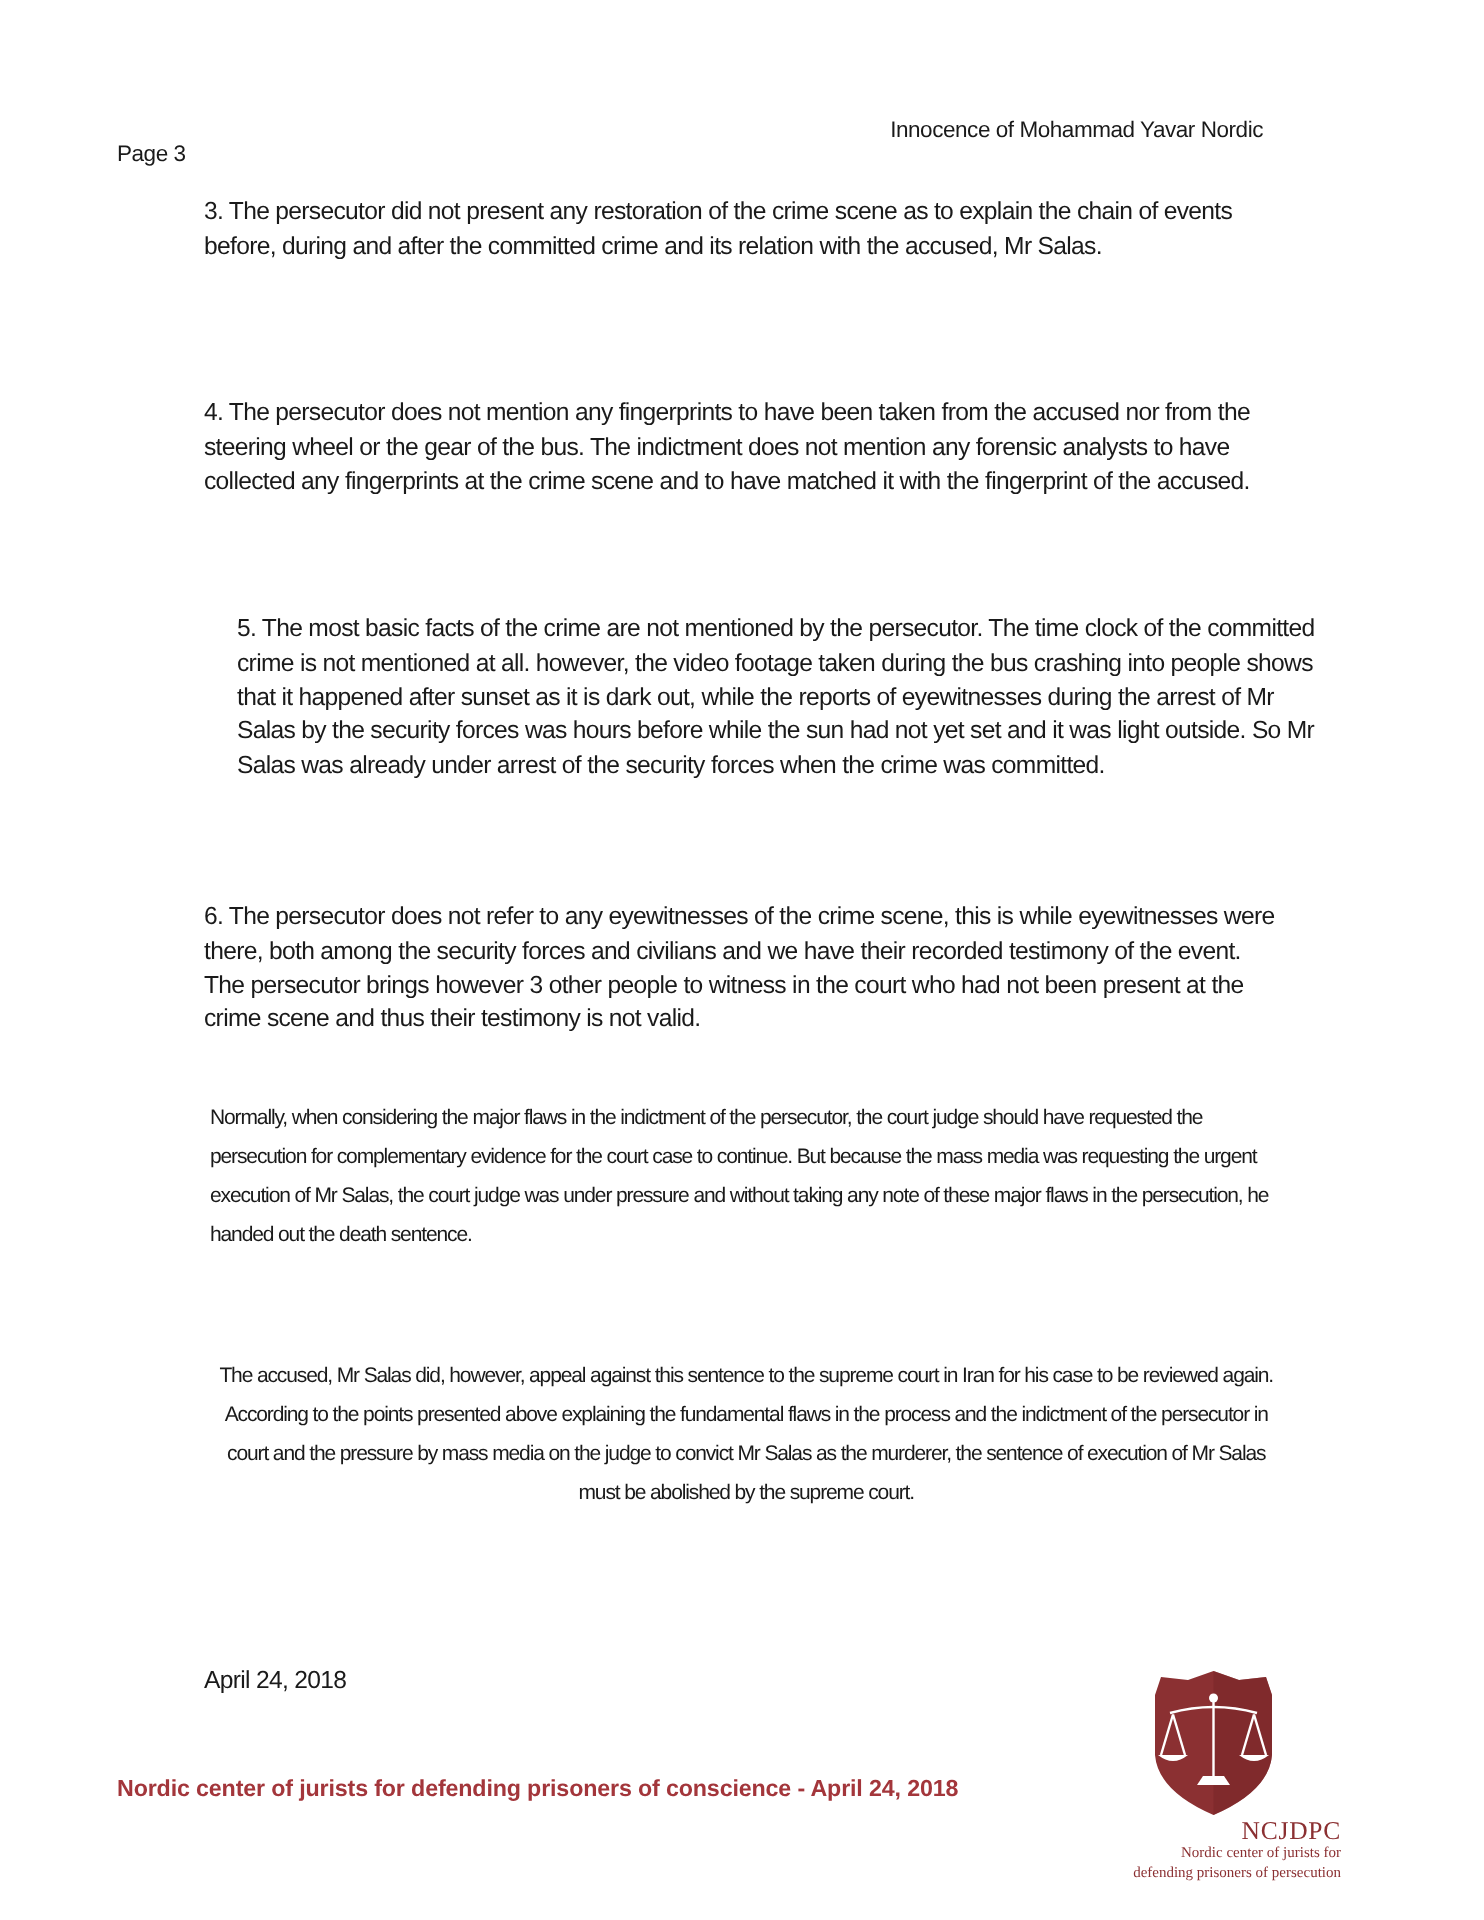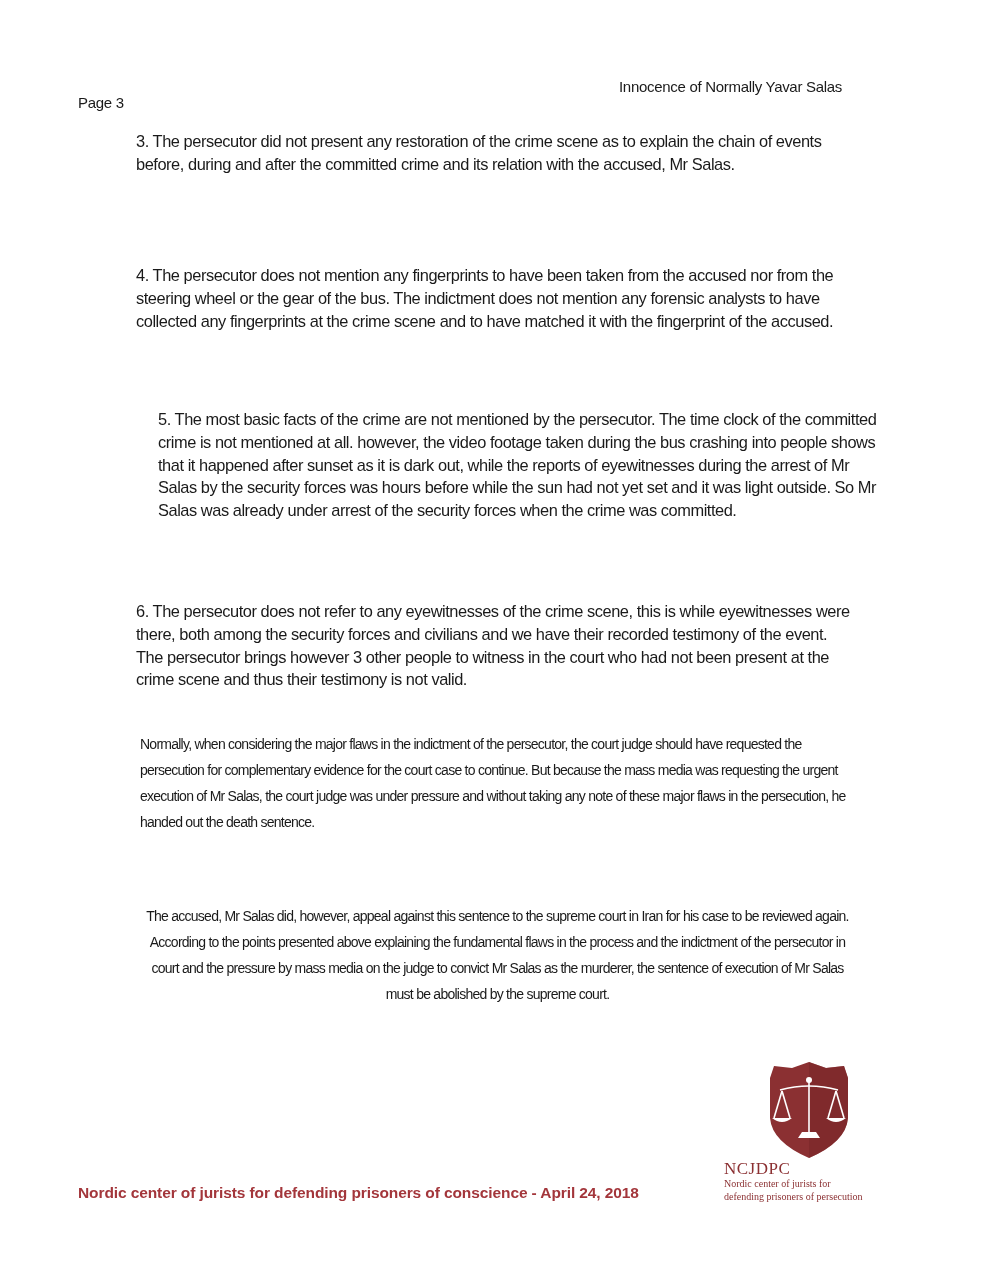--- a/index.html
+++ b/index.html
@@ -10,40 +10,41 @@
   .point { position: absolute; left: 136px; width: 720px; font-size: 16.4px; line-height: 22.8px; letter-spacing: -0.45px; margin: 0; }
   #p3 { top: 130px; }
   #p4 { top: 264px; }
   #p5 { top: 408px; margin-left: 22px; }
   #p6 { top: 600px; }
   .big { position: absolute; left: 136px; width: 715px; font-size: 14px; line-height: 25.9px; letter-spacing: -0.75px; margin: 4px; }
   #para1 { top: 728px; }
   #para2 { top: 900px; text-align: center; }
   .sig { position: absolute; left: 136px; top: 1109px; font-size: 16.4px; line-height: 22.5px; letter-spacing: -0.45px; }
   .footer { position: absolute; left: 78px; top: 1184px; font-size: 15.5px; font-weight: bold; color: #a3363b; letter-spacing: -0.1px; }
-  .logo { position: absolute; left: 724px; top: 1060px; width: 170px; text-align: left; }
+  .logo { position: absolute; left: 724px; top: 1112px; width: 170px; text-align: right; }
   .logo svg { display: block; margin: 0 auto; }
   .logo-abbr { font-family: "Liberation Serif", serif; color: #8b3032; font-size: 17px; letter-spacing: 0.5px; margin-top: 0px; line-height: 18px; }
   .logo-name { font-family: "Liberation Serif", serif; color: #8b3032; font-size: 10px; line-height: 12.5px; }
 </style>
 </head>
 <body>
 
 <div class="header-left">Page 3</div>
-<div class="header-right">Innocence of Normally Yavar Salas</div>
+<div class="header-right">Innocence of Mohammad Yavar Nordic</div>
 
 <p class="point" id="p3">3. The persecutor did not present any restoration of the crime scene as to explain the chain of events before, during and after the committed crime and its relation with the accused, Mr Salas.</p>
 <p class="point" id="p4">4. The persecutor does not mention any fingerprints to have been taken from the accused nor from the steering wheel or the gear of the bus. The indictment does not mention any forensic analysts to have collected any fingerprints at the crime scene and to have matched it with the fingerprint of the accused.</p>
 <p class="point" id="p5">5. The most basic facts of the crime are not mentioned by the persecutor. The time clock of the committed crime is not mentioned at all. however, the video footage taken during the bus crashing into people shows that it happened after sunset as it is dark out, while the reports of eyewitnesses during the arrest of Mr Salas by the security forces was hours before while the sun had not yet set and it was light outside. So Mr Salas was already under arrest of the security forces when the crime was committed.</p>
 <p class="point" id="p6">6. The persecutor does not refer to any eyewitnesses of the crime scene, this is while eyewitnesses were there, both among the security forces and civilians and we have their recorded testimony of the event. The persecutor brings however 3 other people to witness in the court who had not been present at the crime scene and thus their testimony is not valid.</p>
 
 <p class="big" id="para1">Normally, when considering the major flaws in the indictment of the persecutor, the court judge should have requested the persecution for complementary evidence for the court case to continue. But because the mass media was requesting the urgent execution of Mr Salas, the court judge was under pressure and without taking any note of these major flaws in the persecution, he handed out the death sentence.</p>
 <p class="big" id="para2">The accused, Mr Salas did, however, appeal against this sentence to the supreme court in Iran for his case to be reviewed again. According to the points presented above explaining the fundamental flaws in the process and the indictment of the persecutor in court and the pressure by mass media on the judge to convict Mr Salas as the murderer, the sentence of execution of Mr Salas must be abolished by the supreme court.</p>
 
 <div class="sig">
+  <div>April 24, 2018</div>
 </div>
 
 <div class="logo">
   <svg width="86" height="100" viewBox="0 0 86 100">
     <path d="M43 2 L60 8 L78 6 L82 18 L82 58 Q80 82 43 98 Q6 82 4 58 L4 18 L8 6 L26 8 Z" fill="#8b3032"></path>
     <path d="M43 2 L60 8 L78 6 L82 18 L82 58 Q80 82 43 98 Z" fill="#7a2628" opacity="0.6"></path>
     <g stroke="#ffffff" stroke-width="1.6" fill="none">
       <line x1="43" y1="22" x2="43" y2="74"></line>
       <path d="M14 30 Q43 22 72 30"></path>
       <line x1="16" y1="31" x2="8" y2="58"></line>

